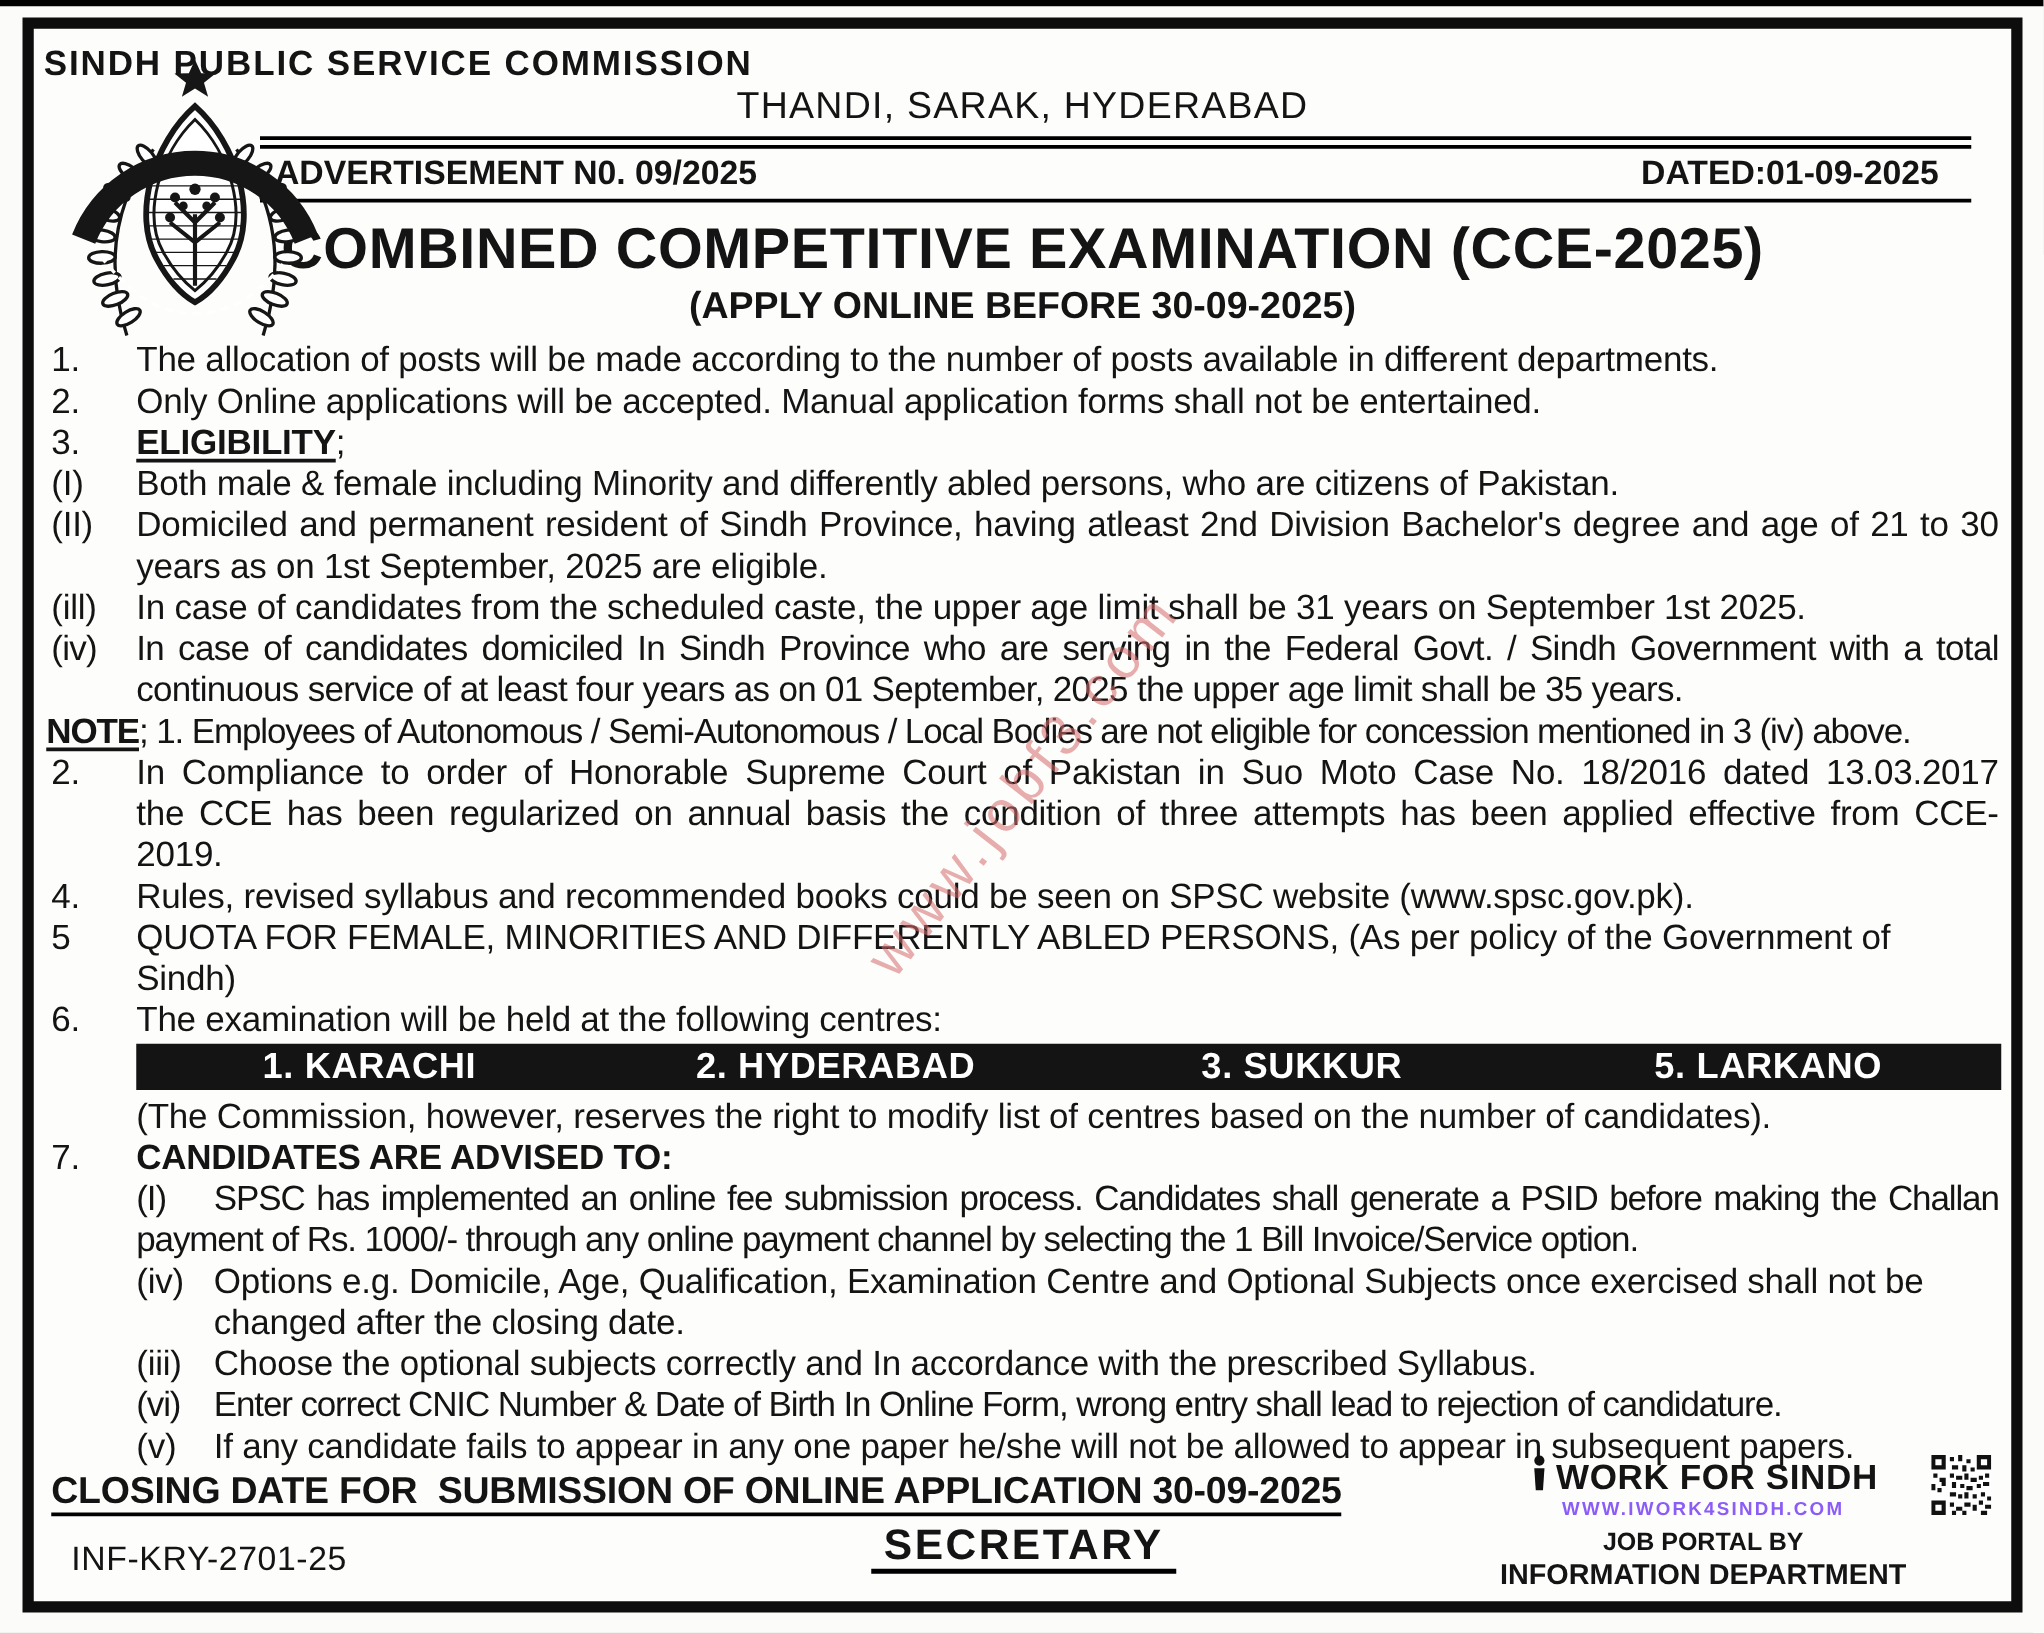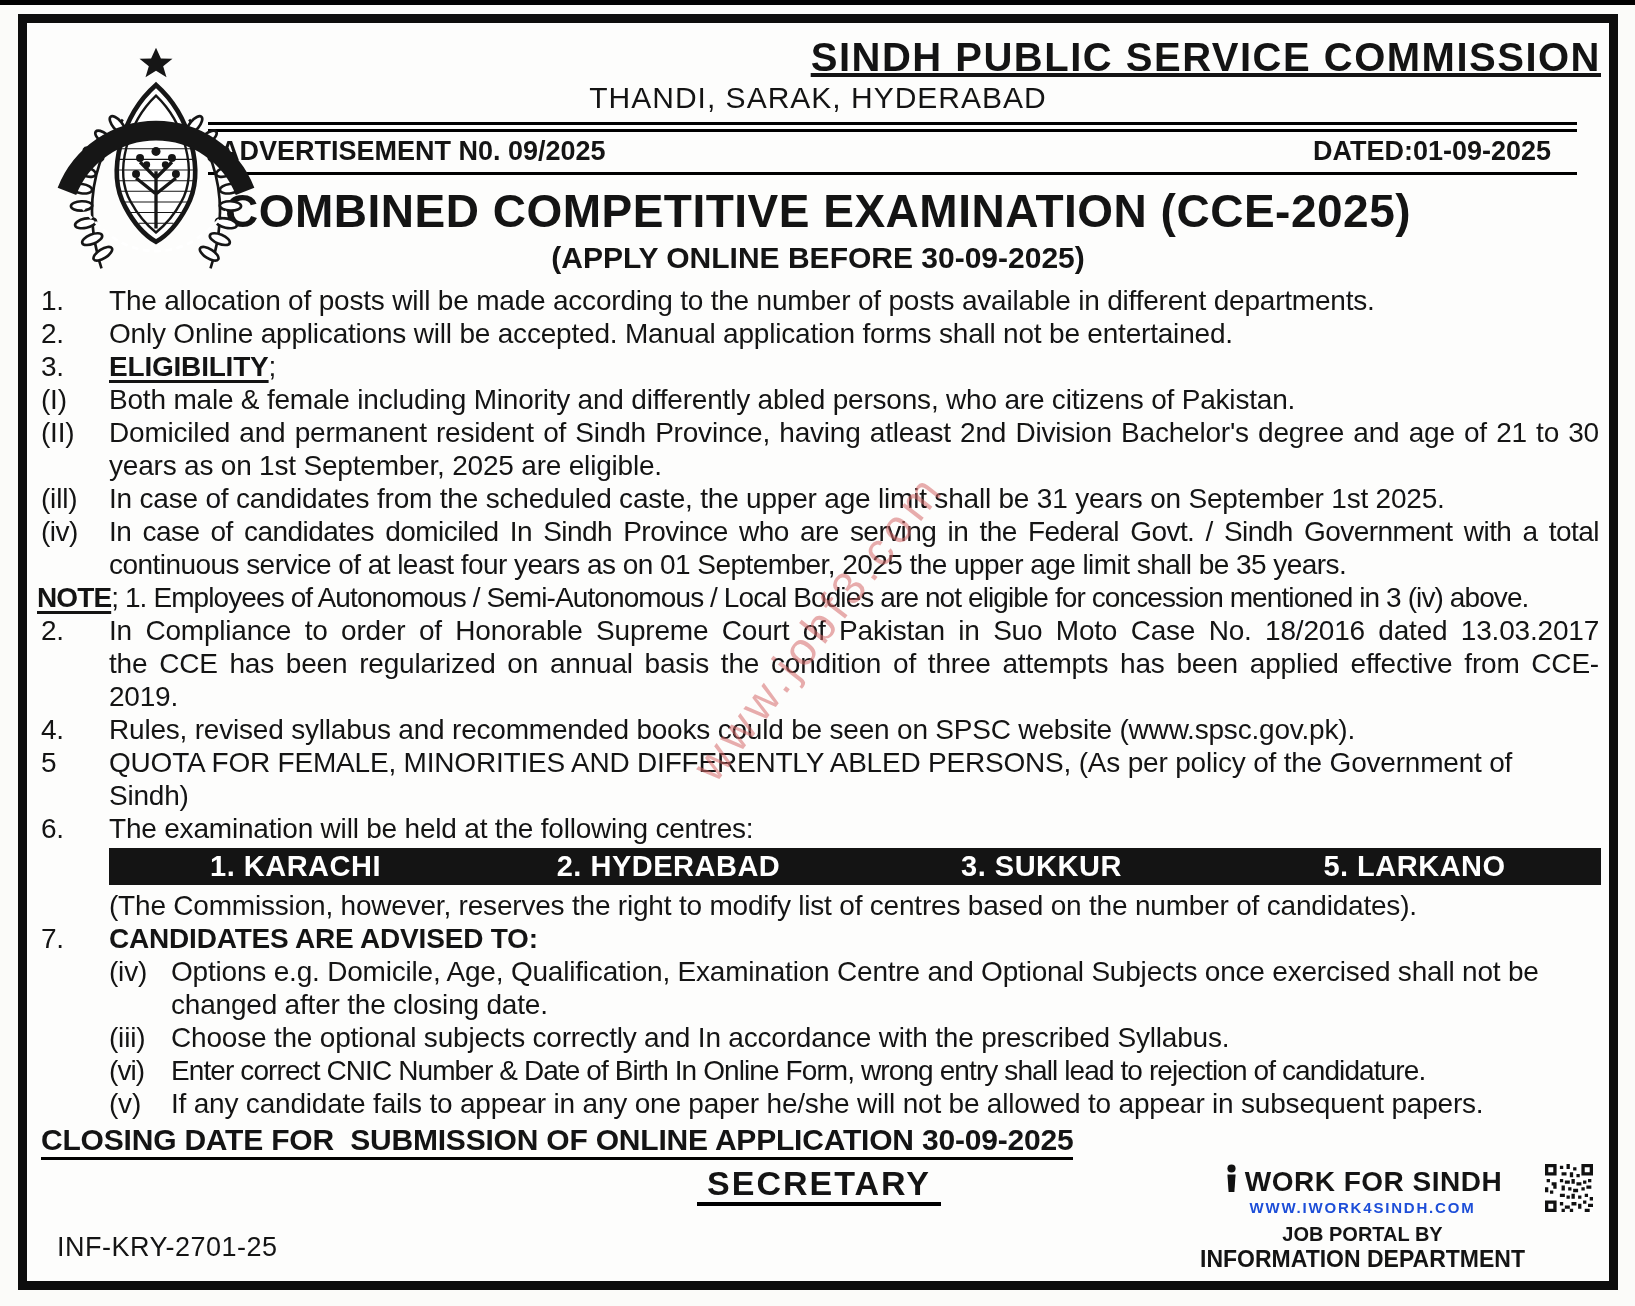--- a/index.html
+++ b/index.html
@@ -13,21 +13,21 @@
     overflow: hidden;
   }
   .topline { position:absolute; top:0; left:0; width:100%; height:5px; background:#000; }
   .ad-box {
     position:absolute; left:18px; top:14px; width:1600px; height:1276px;
     border:9px solid #0d0d0d; background:#fdfdfc; padding:4px 8px 0 8px;
     overflow:hidden;
   }
   
   .emblem { position:absolute; left:16px; top:22px; width:226px; height:266px; }
-  .org-name { text-align:right; font-size:40px; font-weight:700; letter-spacing:1.5px; margin-top:8px;text-decoration:underline; }
+  .org-name { text-align:left; font-size:28px; font-weight:700; letter-spacing:1.5px; margin-top:8px; }
   .org-address { text-align:center; font-size:30px; letter-spacing:1px; margin-top:1px; }
   .adv-strip { margin:7px 24px 0 173px; }
   .rule-double { height:10px; border-top:3px solid #000; border-bottom:3px solid #000; }
   .adv-row { display:flex; justify-content:space-between; align-items:baseline;
              font-weight:700; font-size:27px; padding:4px 26px 5px 12px; }
   .rule-single { height:3px; background:#000; }
   .exam-title { text-align:center; font-weight:700; font-size:46px; letter-spacing:0.5px; margin-top:9px; }
   .apply-note { text-align:center; font-weight:700; font-size:30px; margin-top:3px; }
   
   .body-area { margin-top:9px; padding-left:2px; font-size:28px; line-height:33px; letter-spacing:-0.2px; }
@@ -56,21 +56,21 @@
   .closing .u { border-bottom:3px solid #000; padding-bottom:1px; }
   .signature { text-align:center; margin-top:11px; }
   .sig-title { display:inline-block; font-size:34px; font-weight:700; letter-spacing:2px;
                border-bottom:4px solid #000; padding:0 10px 2px; }
   .inf-ref { position:absolute; left:30px; bottom:18px; font-size:27px; letter-spacing:0.5px; }
   
   .iwork { position:absolute; right:16px; bottom:8px; display:flex; gap:20px; align-items:flex-start; }
   .iwork-text { text-align:center; }
   .brand-row { display:flex; align-items:center; justify-content:center; gap:5px;
                font-weight:700; font-size:28px; letter-spacing:0.5px; }
-  .iwork-url { font-weight:700; font-size:15px; letter-spacing:1.8px; margin-top:-1px; color:#1d4ed8; }
+  .iwork-url { font-weight:700; font-size:15px; letter-spacing:1.8px; margin-top:-1px; color:#8b5cf6; }
   .portal1 { font-weight:700; font-size:20px; margin-top:7px; }
   .portal2 { font-weight:700; font-size:23px; }
   
   .watermark {
     position:absolute; left:538px; top:600px; width:560px; text-align:center;
     transform:rotate(-52deg); font-size:46px; letter-spacing:5px;
     color:rgba(213,105,105,0.55); pointer-events:none; z-index:5;
   }
 </style>
 </head>
@@ -237,20 +237,23 @@
           </div>
 
           <div class="row bold">
             <span class="marker">7.</span>
             <p class="content"><span class="lead"></span><span></span><span>CANDIDATES ARE ADVISED TO:</span></p>
           </div>
         </div>
 
       <div class="sub-list">
 
+          <div class="sub-row justify tight">
+            <span class="sub-marker">(I)</span><span>SPSC has implemented an online fee submission process. Candidates shall generate a PSID before making the Challan payment of Rs. 1000/- through any online payment channel by selecting the 1 Bill Invoice/Service option.</span>
+          </div>
 
 
           <div class="sub-row hang">
             <span class="sub-marker">(iv)</span><span>Options e.g. Domicile, Age, Qualification, Examination Centre and Optional Subjects once exercised shall not be changed after the closing date.</span>
           </div>
 
           <div class="sub-row">
             <span class="sub-marker">(iii)</span><span>Choose the optional subjects correctly and In accordance with the prescribed Syllabus.</span>
           </div>
 

